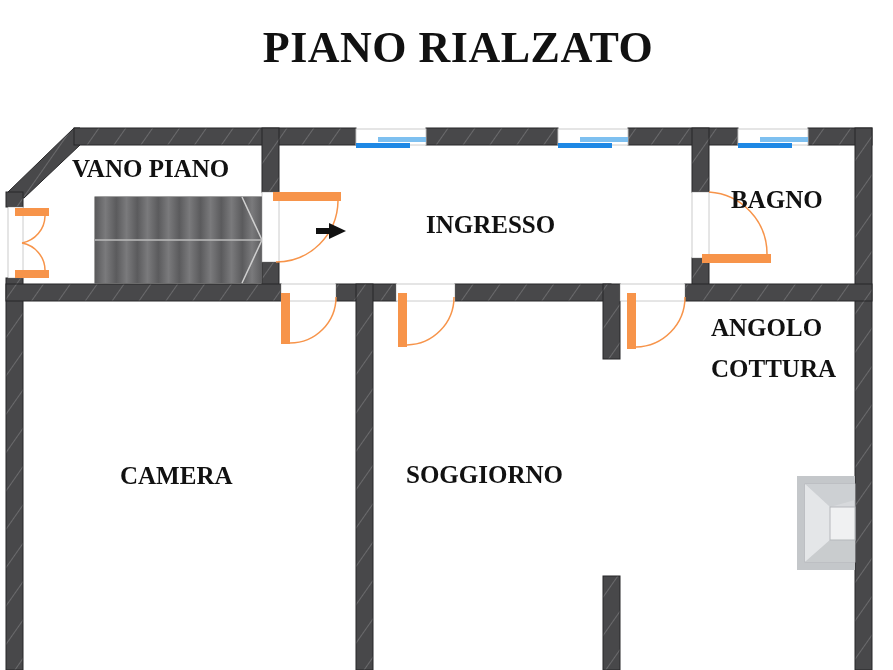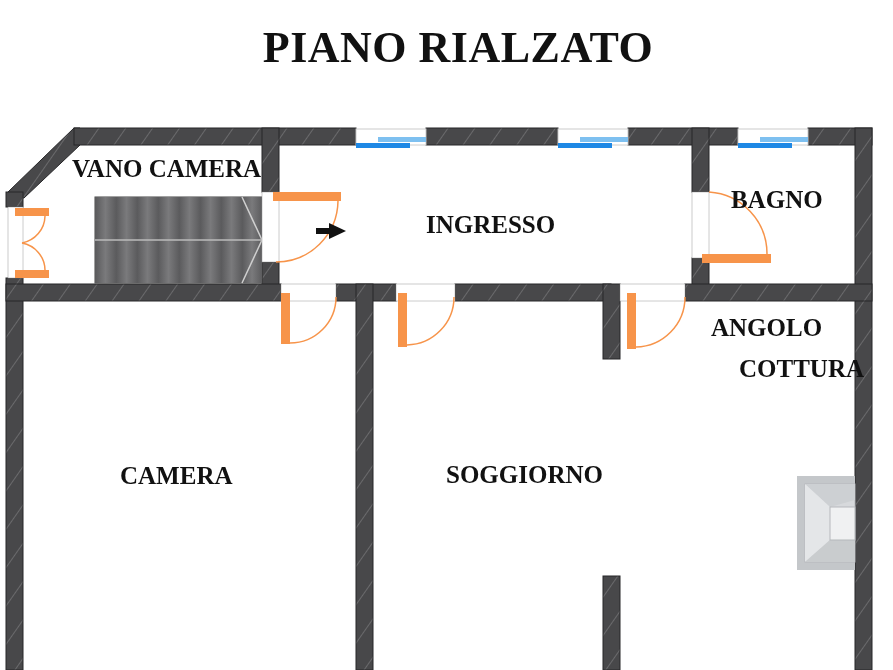--- a/index.html
+++ b/index.html
@@ -140,19 +140,19 @@
   <g>
     <rect x="797" y="476" width="58" height="94" fill="#c4c7ca"></rect>
     <rect x="805" y="484" width="50" height="78" fill="#d7d9dc" stroke="#b5b8bb"></rect>
     <polygon points="805,484 855,484 855,500 830,507" fill="#cdd0d3"></polygon>
     <polygon points="805,484 830,507 830,540 805,562" fill="#e4e6e8"></polygon>
     <polygon points="805,562 830,540 855,540 855,562" fill="#c9ccce"></polygon>
     <rect x="830" y="507" width="25" height="33" fill="#f0f1f2" stroke="#b5b8bb"></rect>
   </g>
 </svg>
 
-<div class="room-label" style="left:72px; top:154px;">VANO CAMERA</div>
+<div class="room-label" style="left:72px; top:154px;">VANO PIANO</div>
 <div class="room-label" style="left:426px; top:210px;">INGRESSO</div>
 <div class="room-label" style="left:731px; top:185px;">BAGNO</div>
 <div class="room-label" style="left:711px; top:313px;text-align:center;">ANGOLO</div>
-<div class="room-label" style="left:711px; top:354px;margin-left:28px;">COTTURA</div>
-<div class="room-label" style="left:446px; top:460px;">SOGGIORNO</div>
+<div class="room-label" style="left:711px; top:354px;">COTTURA</div>
+<div class="room-label" style="left:406px; top:460px;">SOGGIORNO</div>
 <div class="room-label" style="left:120px; top:461px;">CAMERA</div>
 
 </body></html>

